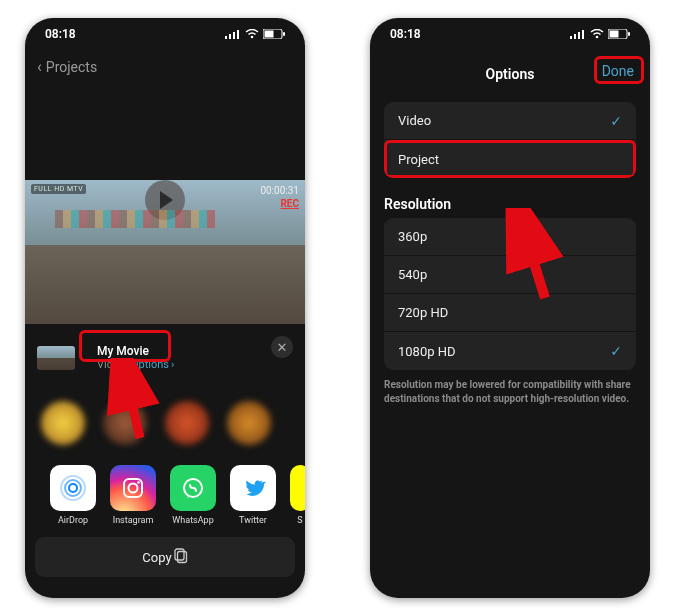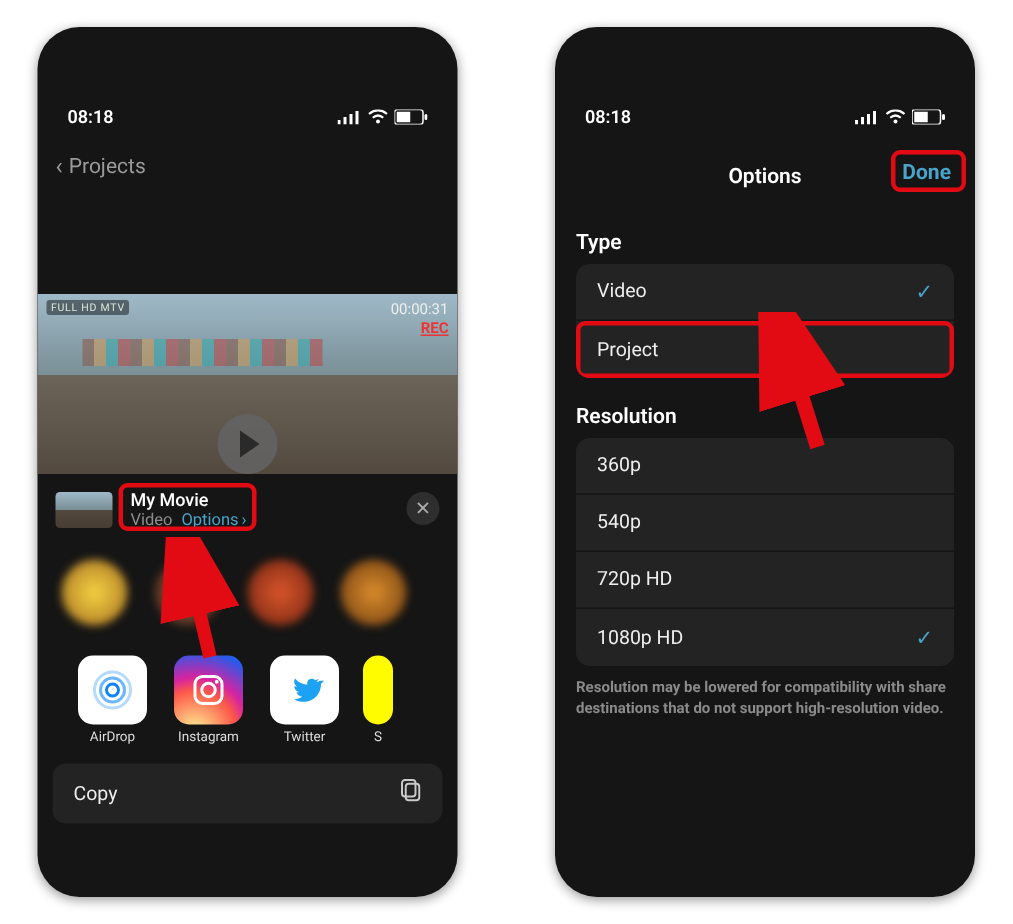--- a/index.html
+++ b/index.html
@@ -25,44 +25,43 @@
   
   .statusbar {
     height: 32px;
     display: flex;
     align-items: center;
     justify-content: space-between;
     padding: 0 20px;
     color: #fff;
     font-size: 12px;
     font-weight: 600;
-    margin-top: 44px;
   }
   .status-right { display:flex; align-items:center; gap:4px; }
   .signal, .wifi, .battery { display:inline-block; }
   .signal svg, .wifi svg, .battery svg { display:block; }
 
   
   .navrow {
     display:flex; align-items:center;
     height: 34px;
     padding: 0 12px;
     color: #9a9a9a;
     font-size: 14px;
   }
   .navrow .chev { margin-right: 4px; font-size: 16px; line-height:1; }
 
   
   .videoprev {
-    margin-top: 68px;
+    margin-top: 96px;
     width: 100%;
-    height: 120px;
+    height: 144px;
     background: linear-gradient(180deg,#9eb9c8 0%, #7a8f96 45%, #6b6459 45%, #53493f 100%);
     position: relative;
-    display:flex; align-items:flex-end; justify-content:center;
+    display:flex; align-items:flex-start; justify-content:center;
   }
   .videoprev .hudtl {
     position:absolute; top:4px; left:6px;
     background: rgba(0,0,0,0.45);
     color:#d9e7d9; font-size:7px; padding:1px 3px; border-radius:2px;
     letter-spacing:0.5px;
   }
   .videoprev .hudtr {
     position:absolute; top:4px; right:6px;
     color:#eee; font-size:10px; text-align:right; line-height:1.3;
@@ -82,22 +81,22 @@
   }
   
   .videoprev .cloth { position:absolute; top:30px; left:30px; width:160px; height:18px;
     background: repeating-linear-gradient(90deg,#854, #854 8px,#c95 8px,#c95 16px,#3aa 16px,#3aa 24px,#b44 24px,#b44 32px);
     opacity:0.55;
   }
 
   
   .sharehead {
     display:flex; align-items:center;
-    padding: 10px 12px;
-    gap:12px;
+    padding: 20px 12px;
+    gap:22px;
     position:relative;
   }
   .thumb {
     width:38px; height:24px; border-radius:3px;
     background: linear-gradient(180deg,#9eb9c8 0%, #7a8f96 50%, #53493f 50%, #463c32 100%);
   }
   .titleblock { display:flex; flex-direction:column; }
   .titleblock .t1 { color:#fff; font-size:12px; font-weight:500; }
   .titleblock .t2row { display:flex; align-items:center; gap:6px; }
   .titleblock .subgray { color:#8d8d8d; font-size:11px; }
@@ -143,37 +142,37 @@
   .ic-twitter { background:#fff; }
   .ic-snap { background:#FFFC00; }
   .appicon svg { display:block; }
 
   
   .actionlist { padding: 0 10px; }
   .actionrow {
     background:#232323;
     border-radius:9px;
     height:40px;
-    display:flex; align-items:center; justify-content:space-between;
+    display:flex; align-items:center; justify-content:center;
     padding: 0 14px;
     color:#eee; font-size:13px;
     margin-bottom:8px;
   }
   .actionrow svg { opacity:0.9; }
 
   
   .r-header {
     position:relative; height:40px;
     display:flex; align-items:center; justify-content:center;
     color:#fff; font-size:14px; font-weight:600;
     margin-top:4px;
   }
   .donebtn {
     position:absolute; right:10px; top:6px;
-    color:#4aa3c8; font-size:14px; font-weight:700;
+    color:#4aa3c8; font-size:14px; font-weight:400;
     padding:3px 6px;
   }
   .red-outline-done {
     position:absolute; right:6px; top:2px;
     width:50px; height:28px;
     border:3px solid #e30b13; border-radius:6px;
     pointer-events:none;
   }
   .section { padding: 8px 14px 2px; }
   .section-label { color:#fff; font-size:14px; font-weight:600; margin: 8px 0 6px; }
@@ -292,20 +291,30 @@
       <div class="appicon ic-instagram">
         <svg width="26" height="26" viewBox="0 0 26 26">
             <rect x="4" y="4" width="18" height="18" rx="5" fill="none" stroke="#fff" stroke-width="2"></rect>
             <circle cx="13" cy="13" r="4.5" fill="none" stroke="#fff" stroke-width="2"></circle>
             <circle cx="18.5" cy="7.5" r="1.3" fill="#fff"></circle>
           </svg>
       </div>
       <span class="applabel">Instagram</span>
     </div>
     <div class="appitem">
+      <div class="appicon ic-whatsapp">
+        <svg width="26" height="26" viewBox="0 0 26 26">
+            <circle cx="13" cy="13" r="9" fill="none" stroke="#fff" stroke-width="2"></circle>
+            <path d="M9 20 L7 23 L11 21" fill="#fff"></path>
+            <path d="M10 10 q0 3 3 3 q3 0 3 3" stroke="#fff" stroke-width="2" fill="none" stroke-linecap="round"></path>
+          </svg>
+      </div>
+      <span class="applabel">WhatsApp</span>
+    </div>
+    <div class="appitem">
       <div class="appicon ic-twitter">
         <svg width="28" height="28" viewBox="0 0 28 28">
             <path d="M24 8c-.7.3-1.5.6-2.3.7.8-.5 1.5-1.3 1.8-2.2-.8.5-1.7.8-2.6 1-1.5-1.6-4-1.1-4.9.9-.3.7-.4 1.4-.2 2.1-3.3-.2-6.2-1.7-8.1-4.1-1.1 1.9-.5 4.2 1.3 5.4-.6 0-1.2-.2-1.8-.5 0 2 1.4 3.7 3.3 4.1-.6.2-1.2.2-1.8.1.5 1.6 2 2.8 3.8 2.8-1.5 1.2-3.4 1.8-5.3 1.8 1.8 1.2 4 1.8 6.2 1.8 7.5 0 11.6-6.2 11.6-11.6v-.5c.8-.6 1.5-1.3 2-2.1z" fill="#1DA1F2"></path>
           </svg>
       </div>
       <span class="applabel">Twitter</span>
     </div>
     <div class="appitem" style="width:20px;">
       <div class="appicon ic-snap" style="width:20px;"></div>
       <span class="applabel">S</span>
@@ -363,21 +372,20 @@
     </span>
   </div>
 
   <div class="r-header">
     <span>Options</span>
     <span class="donebtn">Done</span>
     <div class="red-outline-done"></div>
   </div>
 
   <div class="section">
-    <div class="section-label">Type</div>
     <div class="cardlist">
       <div class="cardrow">
         <span>Video</span>
         <span class="check">✓</span>
       </div>
       <div class="cardrow">
         <span>Project</span>
         <div class="red-outline-project"></div>
       </div>
     </div>

